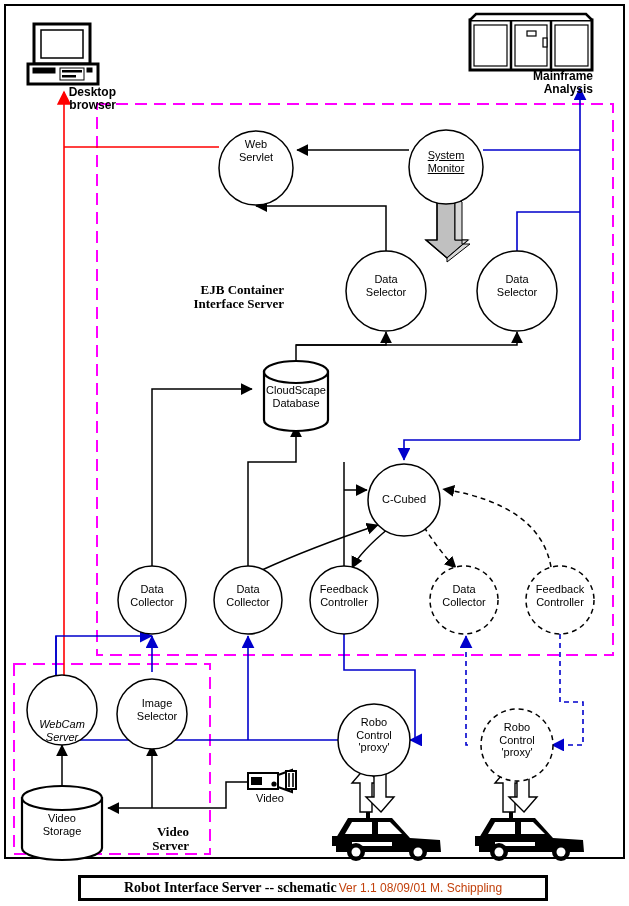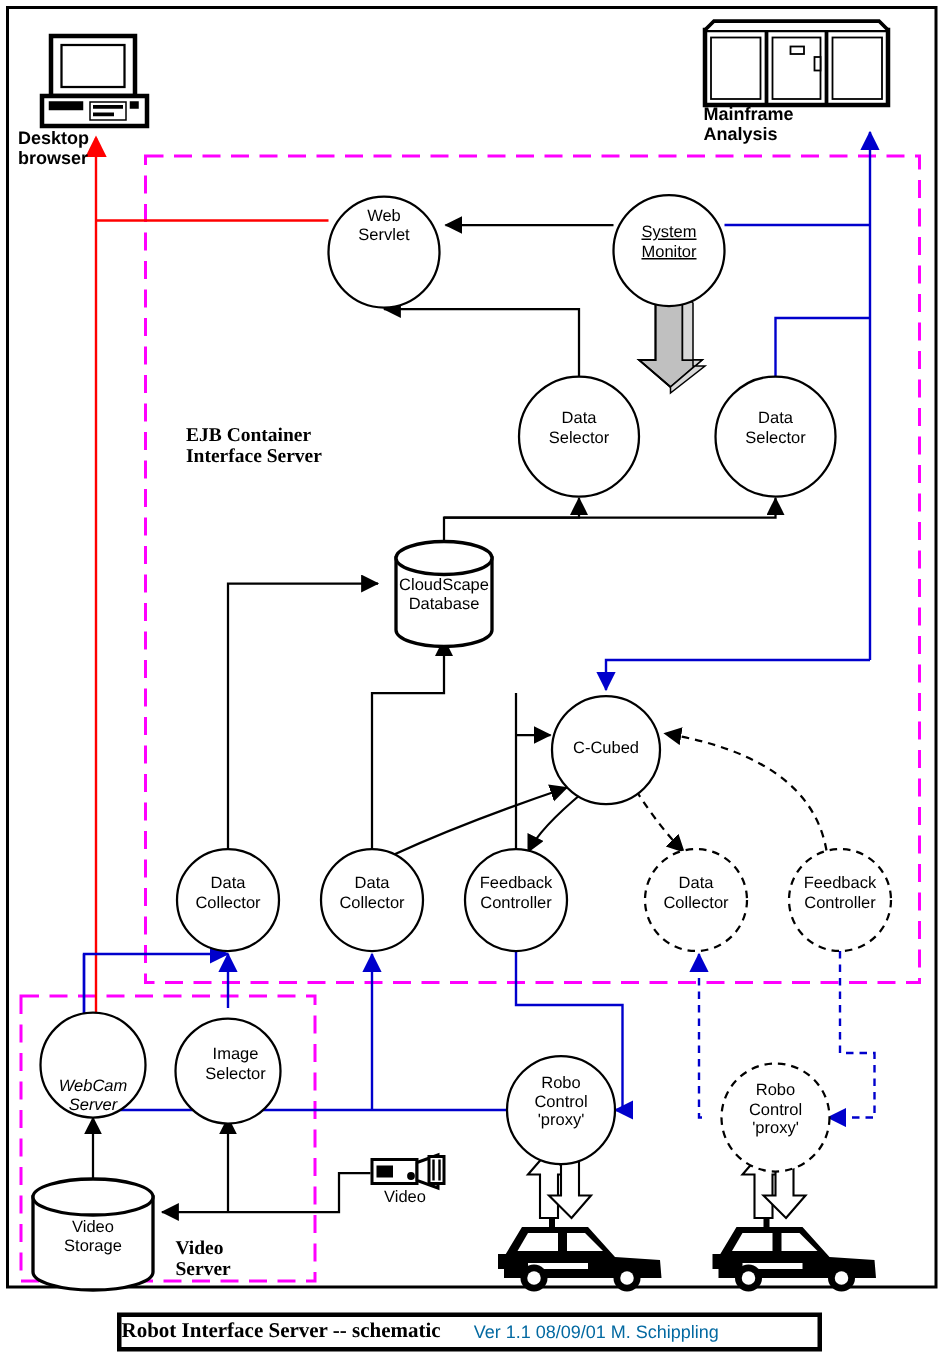--- a/index.html
+++ b/index.html
@@ -3,24 +3,24 @@
 <meta charset="utf-8">
 <style>
   html,body{margin:0;padding:0;background:#ffffff;}
   body{width:629px;height:906px;font-family:"Liberation Sans",sans-serif;}
   #root{position:relative;width:629px;height:906px;overflow:hidden;background:#fff;}
   .frame{position:absolute;left:4px;top:4px;width:621px;height:855px;border:2px solid #000;box-sizing:border-box;}
   svg.layer{position:absolute;left:0;top:0;width:629px;height:906px;}
   .lbl{position:absolute;text-align:center;line-height:1.15;color:#000;}
   .node-text{font-size:11px;font-family:"Liberation Sans",sans-serif;}
   .titlebar{position:absolute;left:78px;top:875px;width:470px;height:26px;border:3px solid #000;background:#fff;box-sizing:border-box;
-            display:flex;align-items:center;justify-content:flex-start;gap:22px;}
+            display:flex;align-items:center;justify-content:center;gap:2px;}
   .titlebar .t1{font-family:"Liberation Serif",serif;font-weight:bold;font-size:14px;color:#000;}
-  .titlebar .t2{font-family:"Liberation Sans",sans-serif;font-size:12px;color:#0369a1;}
-  .cap{position:absolute;font-family:"Liberation Sans",sans-serif;font-weight:bold;font-size:12px;text-align:left;color:#000;line-height:1.1;}
+  .titlebar .t2{font-family:"Liberation Sans",sans-serif;font-size:12px;color:#c2410c;}
+  .cap{position:absolute;font-family:"Liberation Sans",sans-serif;font-weight:bold;font-size:12px;text-align:right;color:#000;line-height:1.1;}
   .cap.serif{font-family:Liberation Serif, serif;font-size:13px;}
   .smalllbl{position:absolute;font-size:11px;font-family:"Liberation Sans",sans-serif;color:#000;text-align:center;}
 </style>
 </head>
 <body>
 
 <div id="root">
 
   <div class="frame"></div>
 

